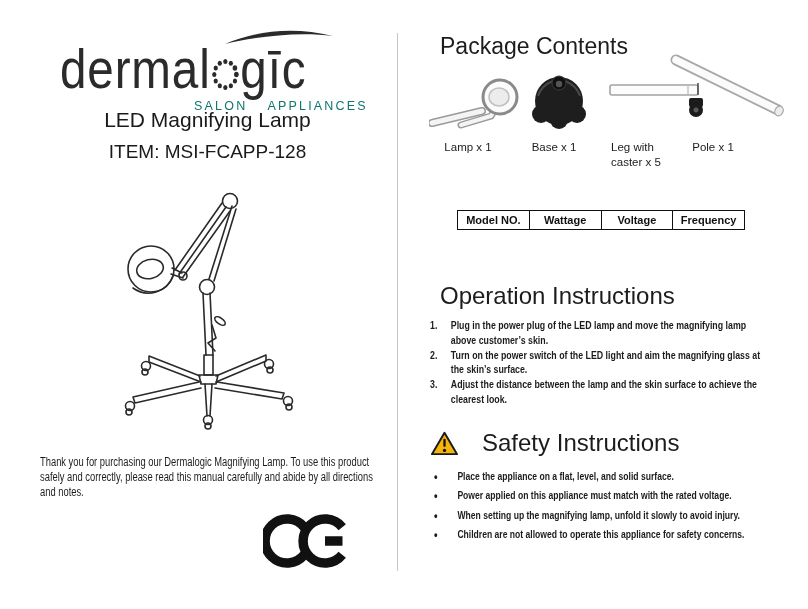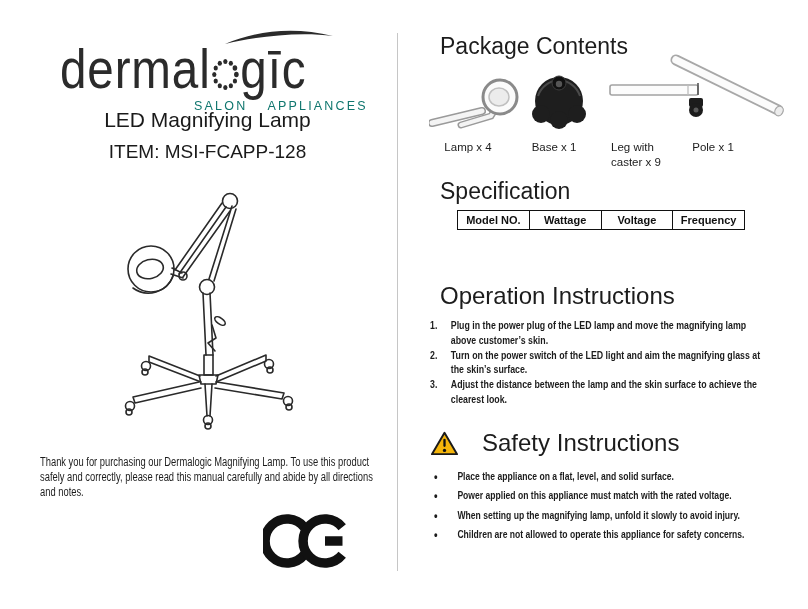--- a/index.html
+++ b/index.html
@@ -186,26 +186,25 @@
     <circle cx="88" cy="30" r="7" fill="#1c1c1c"></circle>
     <circle cx="88" cy="30" r="2.5" fill="#5a5a5a"></circle>
   </svg>
 
   <svg class="pkg-icon" style="left:666px; top:52px;" width="126" height="72" viewBox="0 0 126 72">
     <path d="M10,8 L112,58" stroke="#a8a8a8" stroke-width="11" stroke-linecap="round" fill="none"></path>
     <path d="M10,8 L112,58" stroke="#fbfbfb" stroke-width="7.5" stroke-linecap="round" fill="none"></path>
     <ellipse cx="113" cy="59" rx="4" ry="5" fill="#ececec" stroke="#a8a8a8" stroke-width="1.2" transform="rotate(26 113 59)"></ellipse>
   </svg>
 
-  <div class="pkg-caption cap-lamp">Lamp x 4</div>
+  <div class="pkg-caption cap-lamp">Lamp x 1</div>
   <div class="pkg-caption cap-base">Base x 1</div>
-  <div class="pkg-caption cap-leg">Leg with caster x 9</div>
+  <div class="pkg-caption cap-leg">Leg with caster x 5</div>
   <div class="pkg-caption cap-pole">Pole x 1</div>
 
-  <div class="h-section h-spec">Specification</div>
 
   <table class="spec">
     <tbody>
         <tr>
       <th>Model NO.</th>
       <th>Wattage</th>
       <th>Voltage</th>
       <th>Frequency</th>
     </tr>
   </tbody>

